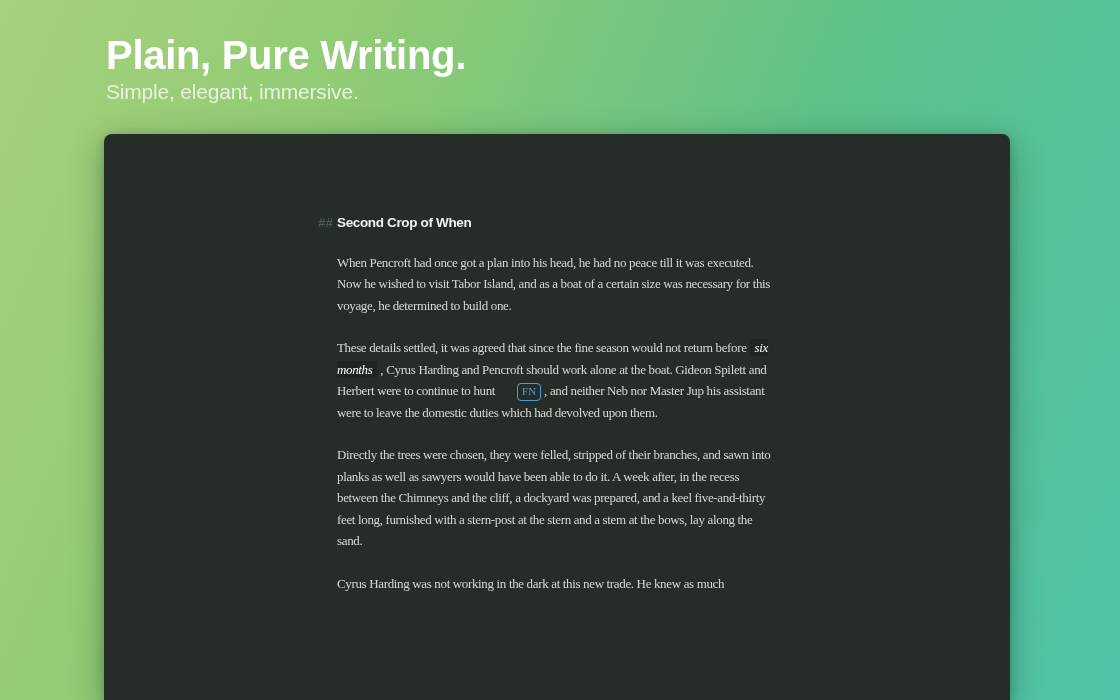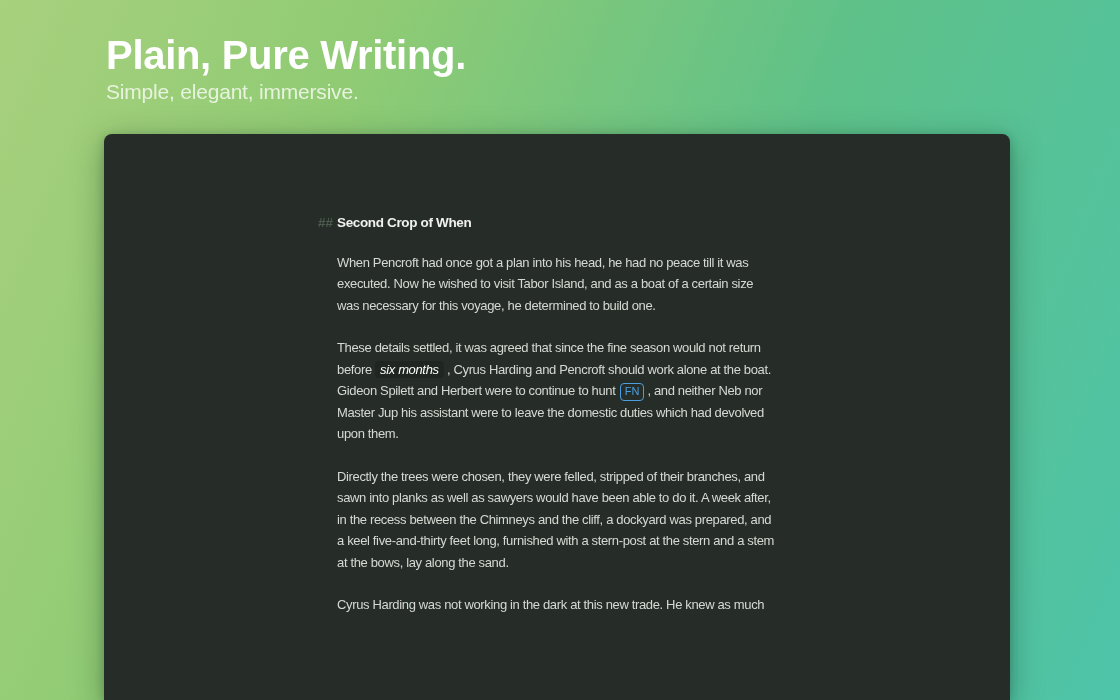--- a/index.html
+++ b/index.html
@@ -72,20 +72,21 @@
     position: absolute;
     left: -19px;
     top: 0;
     font-weight: 600;
     color: #4e594f;
     letter-spacing: 0;
   }
 
   .editor-content p {
     margin-bottom: 21px;
+    font-family: Liberation Serif, serif;
   }
 
   .inline-link {
     font-style: italic;
     color: #ffffff;
     background: rgba(0, 0, 0, 0.16);
     padding: 1px 5px;
     border-radius: 3px;
     cursor: pointer;
   }
@@ -94,21 +95,21 @@
     display: inline-block;
     position: relative;
     top: -0.5px;
     border: 1px solid #4a9edd;
     border-radius: 4px;
     color: #4a9edd;
     font-size: 11px;
     font-weight: 400;
     line-height: 13px;
     padding: 1px 4px 2px 4px;
-    margin: 0 3px 0 1px;
+    margin: 0 3px 0 19px;
     letter-spacing: 0;
     cursor: pointer;
   }
 </style>
 </head>
 <body>
 
 <div class="hero">
   <div class="hero-title">Plain, Pure Writing.</div>
   <div class="hero-subtitle">Simple, elegant, immersive.</div>

